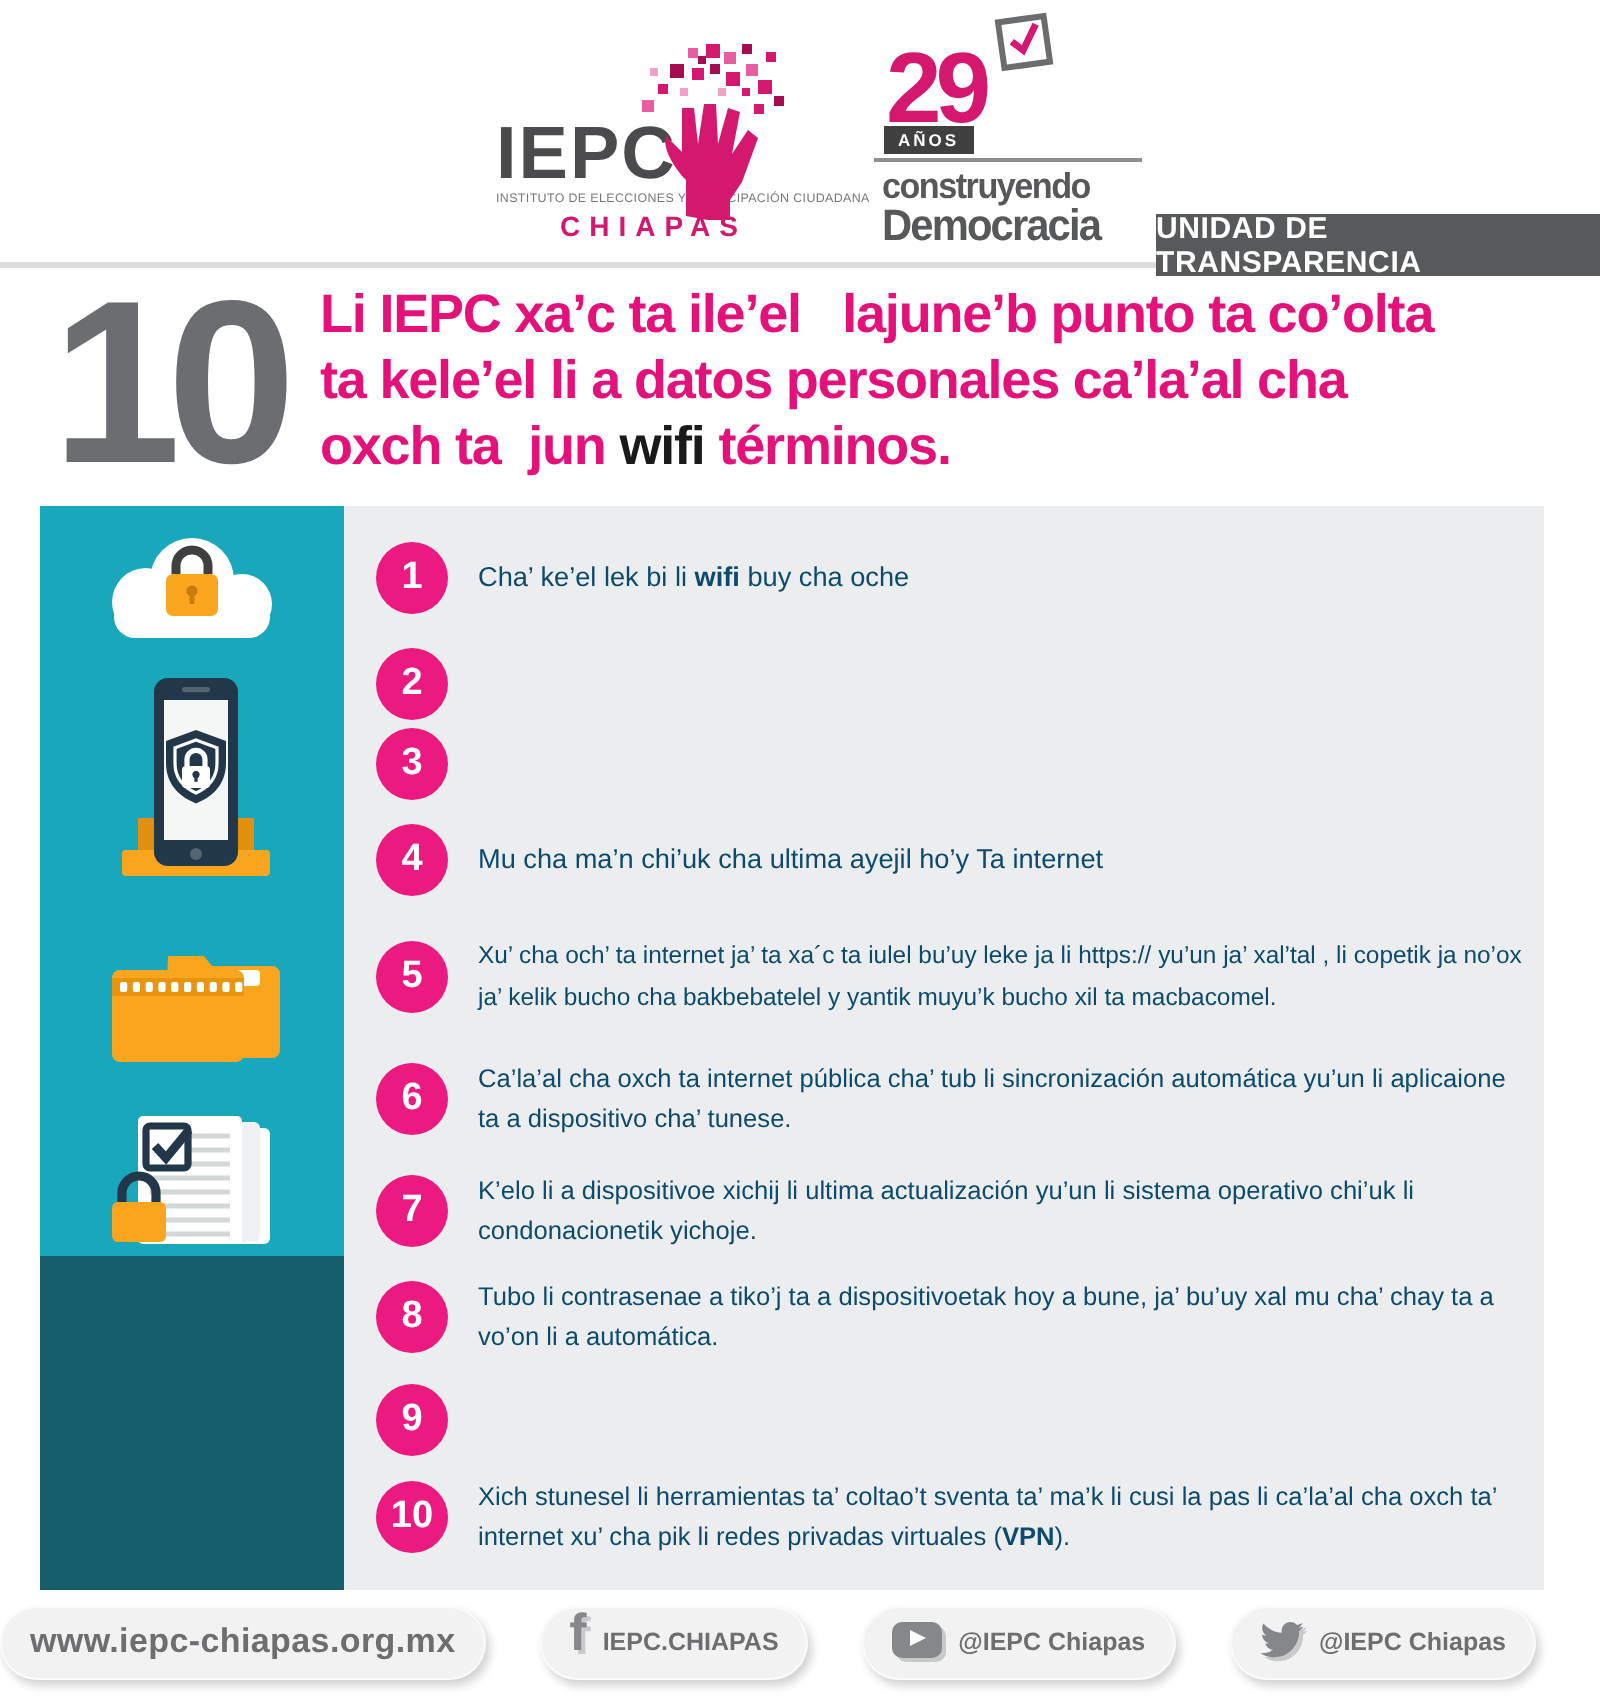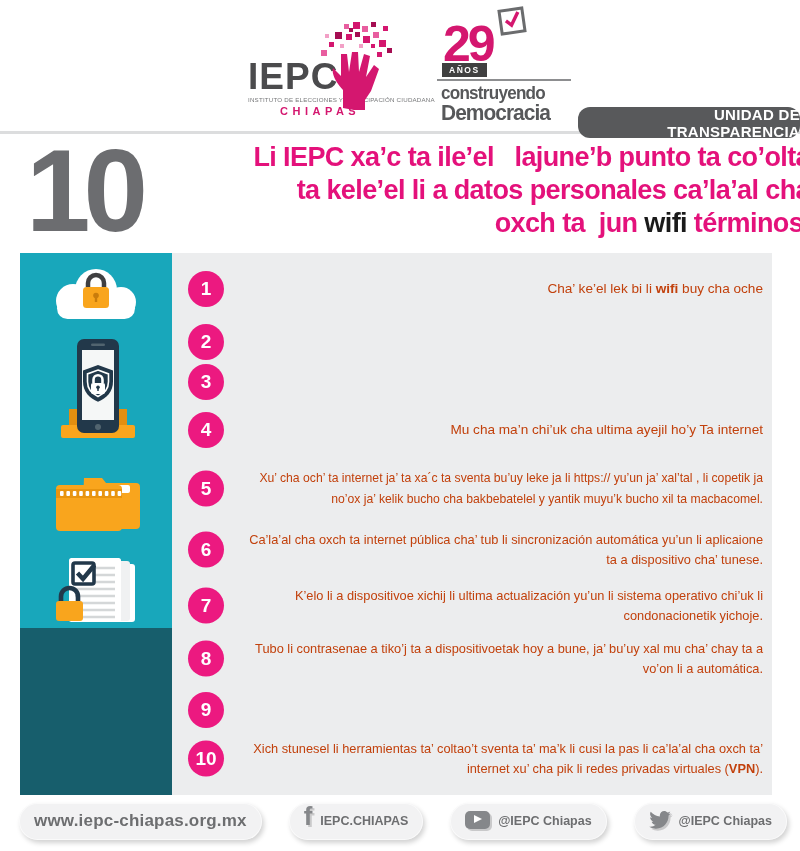--- a/index.html
+++ b/index.html
@@ -1,28 +1,28 @@
 <!DOCTYPE html>
 <html><head>
 <meta charset="utf-8">
 <style>
   html,body{margin:0;padding:0;background:#fff;}
   .page{position:relative;width:800px;height:851px;overflow:hidden;background:#fff;
-        font-family:"Liberation Sans",sans-serif;text-align:right;}
+        font-family:"Liberation Sans",sans-serif;}
 
   
   .header-divider{position:absolute;left:0;top:131px;width:800px;height:3px;background:#DCDDDE;}
   .badge{position:absolute;right:0;top:107px;width:222px;height:31px;background:#58595B;
          color:#fff;font-weight:700;font-size:15px;display:flex;align-items:center;justify-content:center;
-         letter-spacing:.3px;border-radius:12px;}
+         letter-spacing:.3px;}
 
   .iepc-logo{position:absolute;left:248px;top:20px;width:150px;height:105px;}
   .iepc-acronym{position:absolute;left:0;top:36px;font-size:37px;font-weight:800;color:#4B4B4D;letter-spacing:1px;}
   .iepc-caption{position:absolute;left:0;top:76px;font-size:6.2px;color:#77787A;white-space:nowrap;letter-spacing:.2px;}
-  .iepc-region{position:absolute;left:32px;top:85px;font-size:11px;font-weight:700;color:#D4176F;letter-spacing:4.5px;}
+  .iepc-region{position:absolute;left:32px;top:85px;font-size:14px;font-weight:700;color:#D4176F;letter-spacing:4.5px;}
   .iepc-hand{position:absolute;left:313px;top:20px;width:80px;height:90px;}
 
   .logo29{position:absolute;left:437px;top:14px;width:140px;height:112px;color:#57585A;}
   .logo29 .n29{position:absolute;left:6px;top:0px;font-size:50px;line-height:60px;font-weight:800;
                color:#D4176F;letter-spacing:-3px;}
   .logo29 .check{position:absolute;left:62px;top:-6px;width:20px;height:20px;background:#fff;
                  border:3px solid #6B6C6E;transform:rotate(-8deg);}
   .logo29 .check svg{position:absolute;left:1px;top:0px;}
   .logo29 .anios{position:absolute;left:4px;top:48px;background:#404040;color:#fff;font-size:8.5px;
                  font-weight:700;letter-spacing:1.5px;padding:2px 7px;border:1px solid #fff;}
@@ -48,32 +48,32 @@
   .icon-phone{left:35px;top:84px;width:86px;height:106px;}
   .icon-folders{left:30px;top:219px;width:92px;height:64px;}
   .icon-doc{left:31px;top:303px;width:90px;height:70px;}
 
   
   .tips{position:absolute;left:0;top:0;width:800px;height:851px;pointer-events:none;}
   .tip{position:absolute;left:188px;width:578px;display:flex;align-items:center;transform:translateY(-50%);}
   .tip .num{width:36px;height:36px;border-radius:50%;background:#EC1980;color:#fff;font-size:19px;
             font-weight:700;display:flex;align-items:center;justify-content:center;flex-shrink:0;
             margin-right:15px;}
-  .tip .txt{width:524px;font-size:12.8px;line-height:19.5px;color:#c2410c;}
+  .tip .txt{width:524px;font-size:12.8px;line-height:19.5px;color:#0c4a6e;}
   .tip .txt b{font-weight:700;}
   .tip:nth-child(1){top:289px}.tip:nth-child(2){top:342px}.tip:nth-child(3){top:382px}
   .tip:nth-child(4){top:430px}.tip:nth-child(5){top:488px}.tip:nth-child(6){top:549px}
   .tip:nth-child(7){top:605px}.tip:nth-child(8){top:658px}.tip:nth-child(9){top:710px}
   .tip:nth-child(10){top:758px}
   .tip:nth-child(1) .txt,.tip:nth-child(2) .txt,.tip:nth-child(3) .txt,.tip:nth-child(4) .txt{font-size:13.6px;}
   .tip:nth-child(2) .txt{letter-spacing:.6px;}
   .tip:nth-child(5) .txt{font-size:12.2px;line-height:20.5px;}
 
   
-  .footer{position:absolute;left:19px;top:801px;width:768px;height:40px;display:flex;
+  .footer{position:absolute;left:0;top:801px;width:768px;height:40px;display:flex;
           justify-content:space-between;align-items:center;gap:13px;}
   .pill{height:37px;border-radius:19px;background:#F2F2F3;display:inline-flex;align-items:center;
         padding:0 15px;gap:8px;color:#6D6E70;font-weight:700;
         box-shadow:2px 3px 5px rgba(0,0,0,.18), inset 0 0 0 1px rgba(255,255,255,.6);cursor:pointer;}
   .pill.url{font-size:17px;letter-spacing:.2px;}
   .pill.social{font-size:12.5px;}
   .icn{filter:drop-shadow(2px 2px 0 rgba(150,150,152,.45));display:inline-flex;align-items:center;}
   .fbi{font-size:26px;font-weight:700;color:#85878A;line-height:18px;margin-top:-8px;}
   .yti{width:25px;height:18px;background:#85878A;border-radius:5px;position:relative;display:inline-block;}
   .yti::after{content:"";position:absolute;left:9px;top:4.5px;border-left:8px solid #fff;
@@ -213,21 +213,21 @@
       </div>
       <div class="tip">
         <div class="num">3</div>
       </div>
       <div class="tip">
         <div class="num">4</div>
         <div class="txt"><span>Mu cha ma’n  chi’uk cha ultima   ayejil ho’y Ta internet</span></div>
       </div>
       <div class="tip">
         <div class="num">5</div>
-        <div class="txt"><span>Xu’ cha  och’  ta internet ja’ ta xa´c  ta sventa bu’uy leke ja li https:// yu’un ja’ xal’tal , li copetik  ja no’ox  ja’ kelik bucho cha bakbebatelel y  yantik  muyu’k bucho xil ta macbacomel.</span></div>
+        <div class="txt"><span>Xu’ cha  och’  ta internet ja’ ta xa´c  ta iulel bu’uy leke ja li https:// yu’un ja’ xal’tal , li copetik  ja no’ox  ja’ kelik bucho cha bakbebatelel y  yantik  muyu’k bucho xil ta macbacomel.</span></div>
       </div>
       <div class="tip">
         <div class="num">6</div>
         <div class="txt"><span>Ca’la’al cha oxch ta internet pública cha’ tub li sincronización automática yu’un li aplicaione ta a dispositivo cha’ tunese.</span></div>
       </div>
       <div class="tip">
         <div class="num">7</div>
         <div class="txt"><span>K’elo li a dispositivoe xichij li ultima actualización yu’un li sistema operativo chi’uk li condonacionetik yichoje.</span></div>
       </div>
       <div class="tip">

